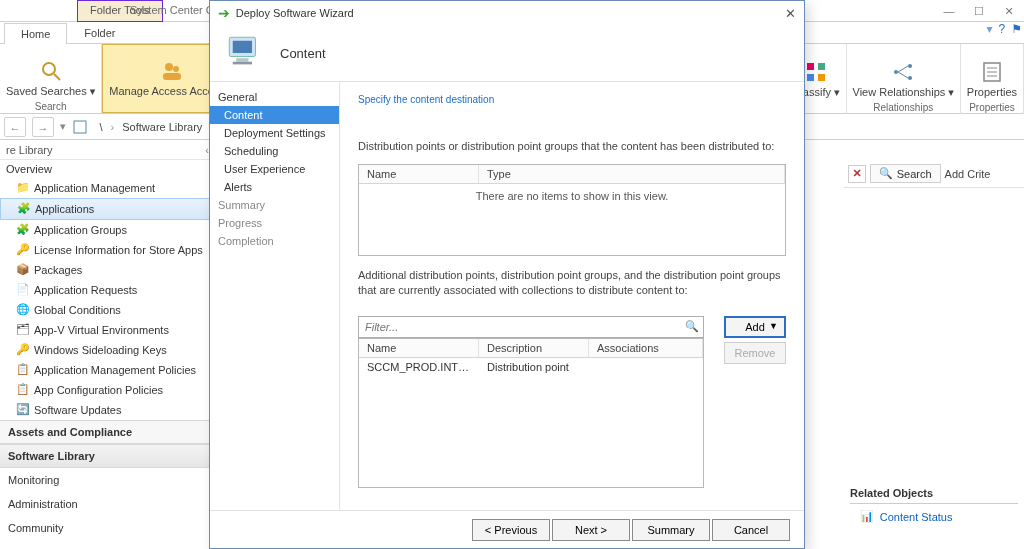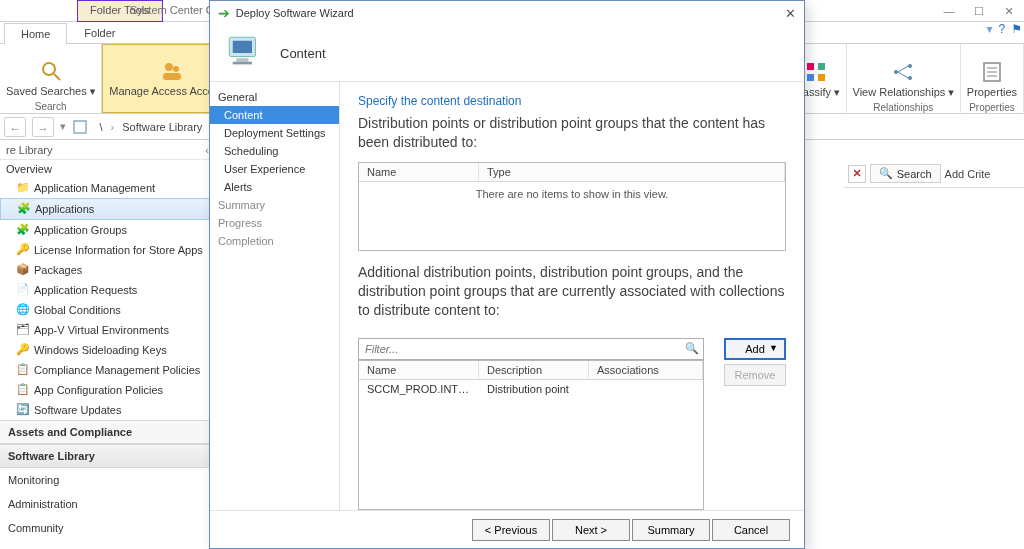--- a/index.html
+++ b/index.html
@@ -75,22 +75,22 @@
 .wizhdr { height: 56px; display: flex; align-items: center; gap: 14px; padding: 0 14px; }
 .wizhdr .pcico { width: 42px; height: 42px; }
 .wizhdr .big { font-size: 13px; color: #333; }
 .wizbody { flex: 1; display: flex; border-top: 1px solid #e2e2e2; min-height: 0; }
 .wizsteps { width: 130px; border-right: 1px solid #e2e2e2; padding: 6px 0; }
 .wizsteps div { padding: 3px 14px; color: #333; white-space: nowrap; }
 .wizsteps .cur { background: #3a8de0; color: #fff; }
 .wizsteps .root { padding-left: 8px; color: #333; }
 .wizsteps .dim { color: #888; padding-left: 8px; }
 .wizmain { flex: 1; padding: 12px 18px 0 18px; display: flex; flex-direction: column; }
-.sect { color: #1e6fc0; font-size: 12px; margin-bottom: 6px; }
-.descp { font-size: 14px; color: #444; margin-bottom: 10px; line-height: 1.35; }
+.sect { color: #1e6fc0; font-size: 10px; margin-bottom: 34px; }
+.descp { font-size: 11px; color: #444; margin-bottom: 10px; line-height: 1.35; }
 .gridbox { border: 1px solid #b8b8b8; height: 92px; display: flex; flex-direction: column; }
 .gridhdr { display: flex; border-bottom: 1px solid #d6d6d6; background: #fbfbfb; }
 .gridhdr span { padding: 3px 8px; border-right: 1px solid #e2e2e2; color: #444; }
 .gridhdr span.cname { width: 120px; }
 .gridhdr span.ctype { flex: 1; }
 .gridempty { flex: 1; display: flex; align-items: flex-start; justify-content: center; padding-top: 6px; color: #555; }
 .two { display: flex; gap: 8px; margin-top: 8px; }
 .filterwrap { flex: 1; position: relative; }
 .filterinp { width: 100%; height: 22px; border: 1px solid #aeaeae; padding: 2px 22px 2px 6px; font-style: italic; color: #888; }
 .filmag { position: absolute; right: 5px; top: 4px; color: #888; }
@@ -270,21 +270,21 @@
     <div class="ti">
         <span class="tico">🗂</span>
         <span>App-V Virtual Environments</span>
       </div>
     <div class="ti">
         <span class="tico">🔑</span>
         <span>Windows Sideloading Keys</span>
       </div>
     <div class="ti">
         <span class="tico">📋</span>
-        <span>Compliance Management Policies</span>
+        <span>Application Management Policies</span>
       </div>
     <div class="ti">
         <span class="tico">📋</span>
         <span>App Configuration Policies</span>
       </div>
     <div class="ti">
         <span class="tico">🔄</span>
         <span>Software Updates</span>
       </div>
   </div>
@@ -296,20 +296,27 @@
 </div>
 
 <div class="rightstrip">
   <div class="searchbar">
     <div class="xbtn">✕</div>
     <div class="sbtn">
         <span>🔍</span>
         <span>Search</span>
       </div>
     <span class="addc">Add Crite</span>
+  </div>
+  <div class="relobj">
+    <div class="rohdr">Related Objects</div>
+    <div class="rolink">
+      <span>📊</span>
+      <span>Content Status</span>
+    </div>
   </div>
 </div>
 
 <div class="wizard">
   <div class="wiztitle">
     <span class="arrow">➔</span>
     <span>Deploy Software Wizard</span>
     <span class="close">✕</span>
   </div>
   <div class="wizhdr">

